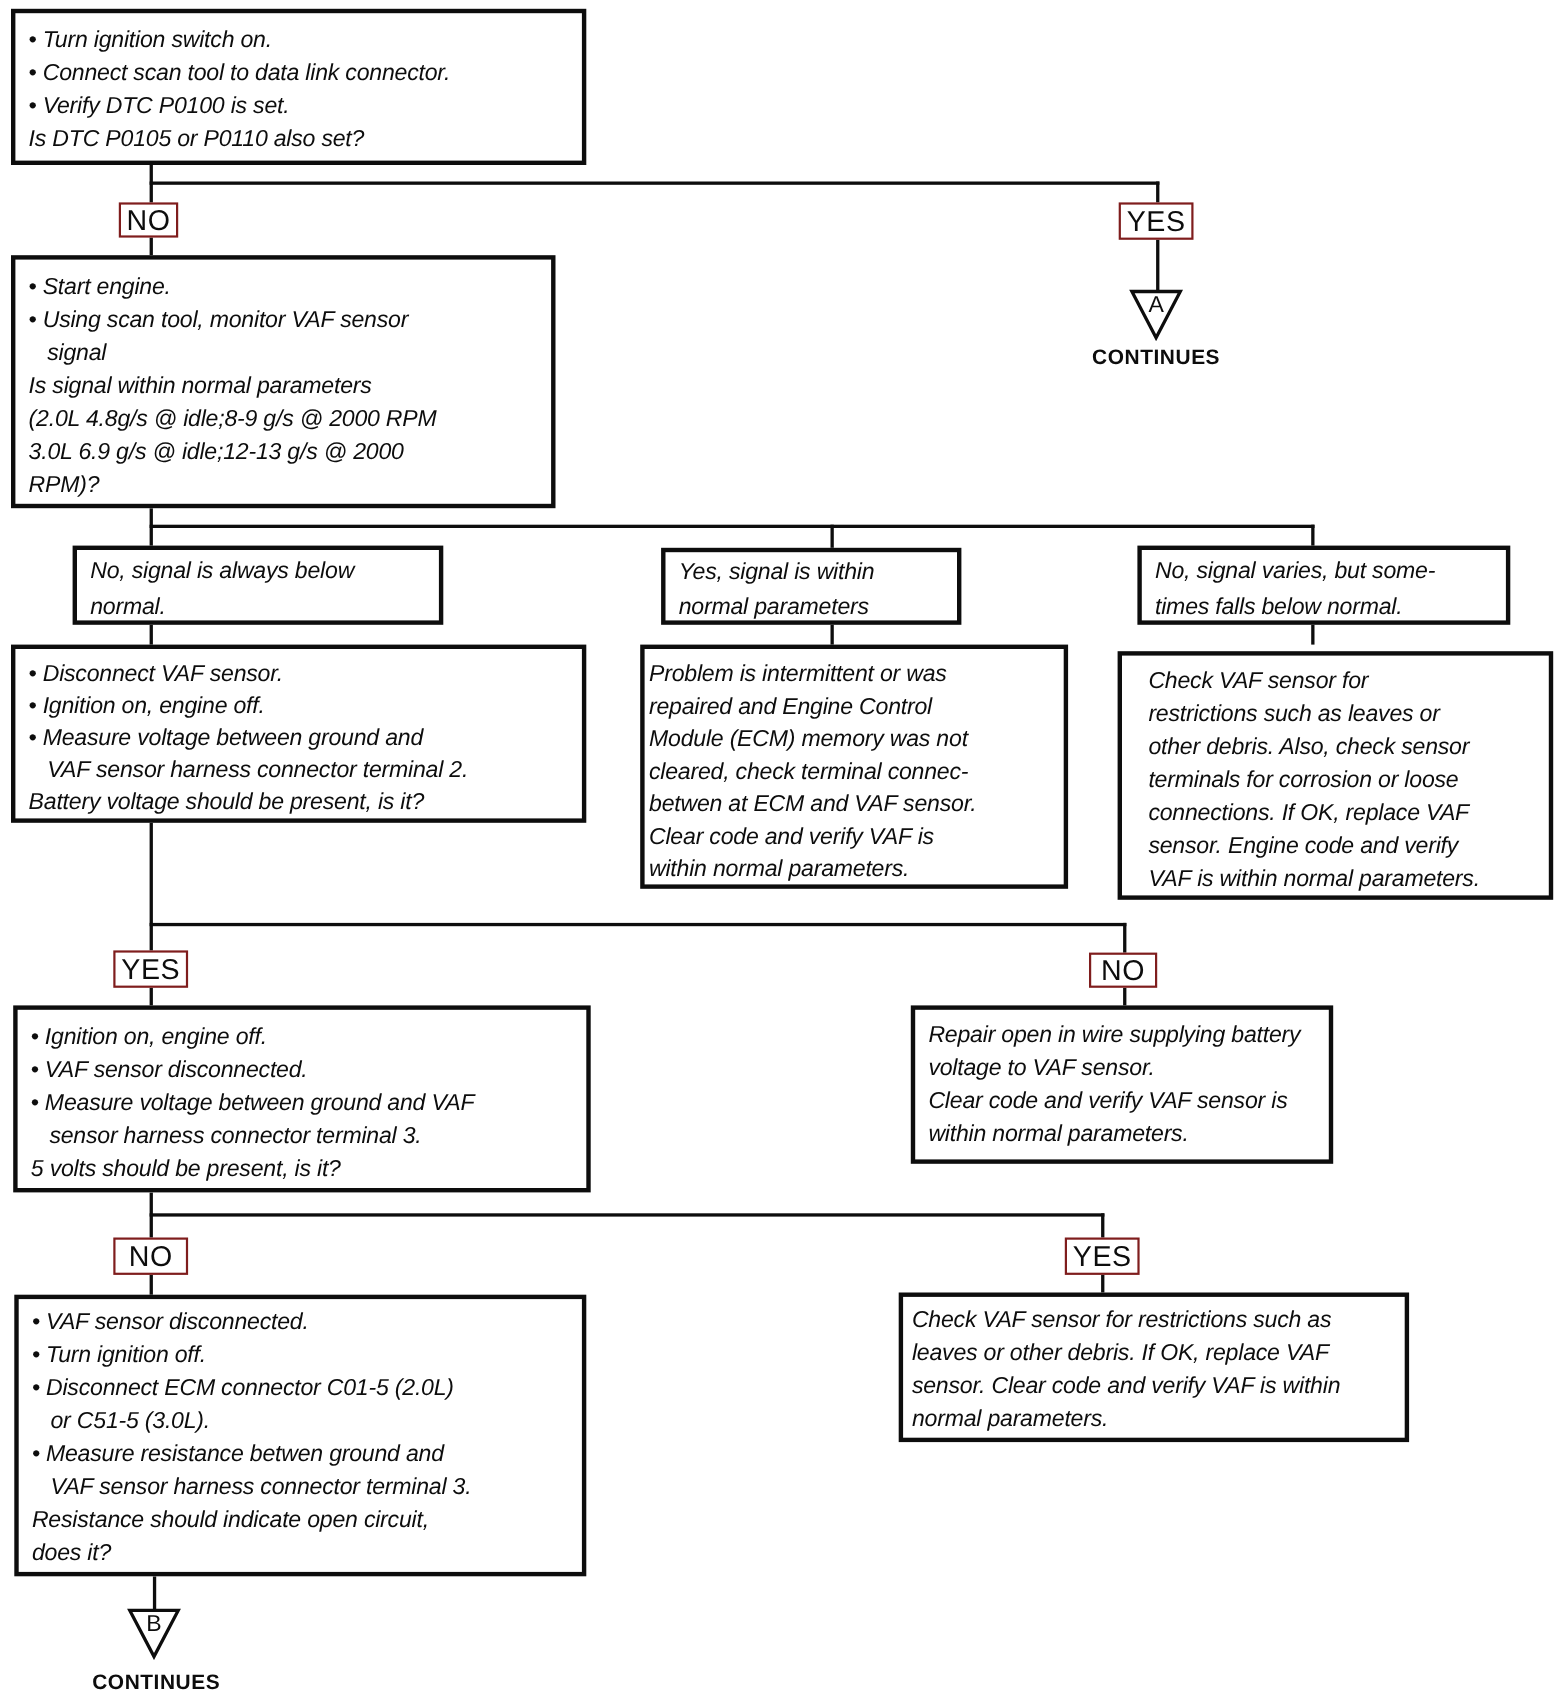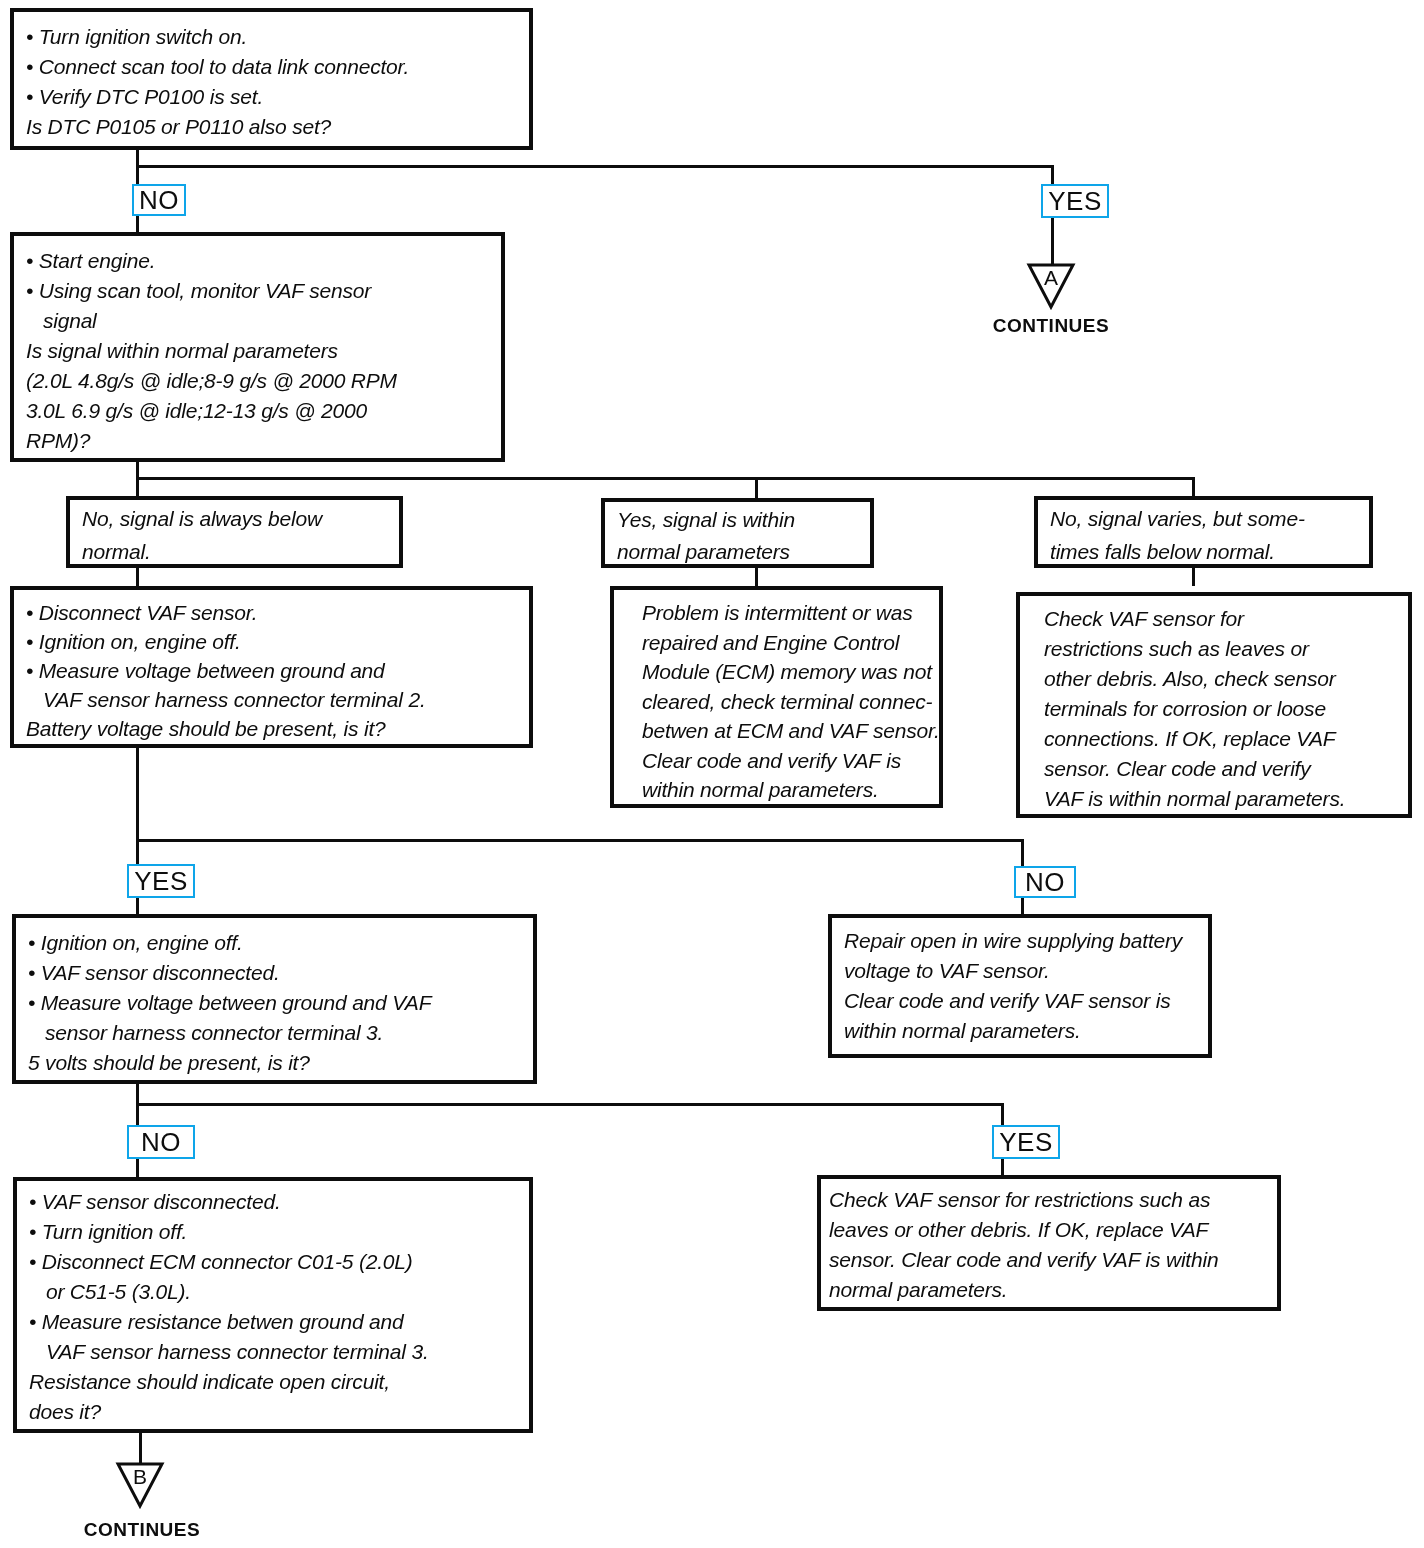--- a/index.html
+++ b/index.html
@@ -8,23 +8,23 @@
     font-family:"Liberation Sans","DejaVu Sans",sans-serif; color:#0d0d0d;
     overflow:hidden;
   }
   .ln { position:absolute; background:#0d0d0d; }
   .box {
     position:absolute; box-sizing:border-box; border:4px solid #0d0d0d;
     background:#ffffff; font-size:21px; letter-spacing:-0.2px;
   }
   .tl { white-space:nowrap;font-style:italic; }
   .lbl {
-    position:absolute; box-sizing:border-box; border:2px solid #0ea5e9;
+    position:absolute; box-sizing:border-box; border:2px solid #7f1d1d;
     background:#ffffff; display:flex; align-items:center; justify-content:center;
-    font-size:26px; letter-spacing:0.5px;margin-left:24px;
+    font-size:26px; letter-spacing:0.5px;
   }
   .tri { position:absolute; width:50px; height:48px; }
   .tri span { position:absolute; left:0; right:0; top:4px; text-align:center; font-size:21px; }
   .cont { position:absolute; font-weight:bold; font-size:19px; letter-spacing:0.5px; text-align:center; }
 </style>
 </head>
 <body>
 
 <div class="page">
 
@@ -94,37 +94,37 @@
   </div>
 
   <div class="box" style="left:10px;top:586px;width:523px;height:162px;padding:8px 12px;line-height:29px">
     <div class="tl">• Disconnect VAF sensor.</div>
     <div class="tl">• Ignition on, engine off.</div>
     <div class="tl">• Measure voltage between ground and</div>
     <div class="tl">&nbsp;&nbsp;&nbsp;VAF sensor harness connector terminal 2.</div>
     <div class="tl">Battery voltage should be present, is it?</div>
   </div>
 
-  <div class="box" style="left:610px;top:586px;width:333px;height:222px;padding:8px 28px;line-height:29.5px">
+  <div class="box" style="left:582px;top:586px;width:389px;height:222px;padding:8px 4px;line-height:29.5px">
     <div class="tl">Problem is intermittent or was</div>
     <div class="tl">repaired and Engine Control</div>
     <div class="tl">Module (ECM) memory was not</div>
     <div class="tl">cleared, check terminal connec-</div>
     <div class="tl">betwen at ECM and VAF sensor.</div>
     <div class="tl">Clear code and verify VAF is</div>
     <div class="tl">within normal parameters.</div>
   </div>
 
   <div class="box" style="left:1016px;top:592px;width:396px;height:226px;padding:8px 24px;line-height:30px">
     <div class="tl">Check VAF sensor for</div>
     <div class="tl">restrictions such as leaves or</div>
     <div class="tl">other debris. Also, check sensor</div>
     <div class="tl">terminals for corrosion or loose</div>
     <div class="tl">connections. If OK, replace VAF</div>
-    <div class="tl">sensor. Clear code and verify</div>
+    <div class="tl">sensor. Engine code and verify</div>
     <div class="tl">VAF is within normal parameters.</div>
   </div>
 
   <div class="lbl" style="left:103px;top:864px;width:68px;height:34px">YES</div>
   <div class="lbl" style="left:990px;top:866px;width:62px;height:32px">NO</div>
 
   <div class="box" style="left:12px;top:914px;width:525px;height:170px;padding:10px 12px;line-height:30px">
     <div class="tl">• Ignition on, engine off.</div>
     <div class="tl">• VAF sensor disconnected.</div>
     <div class="tl">• Measure voltage between ground and VAF</div>

